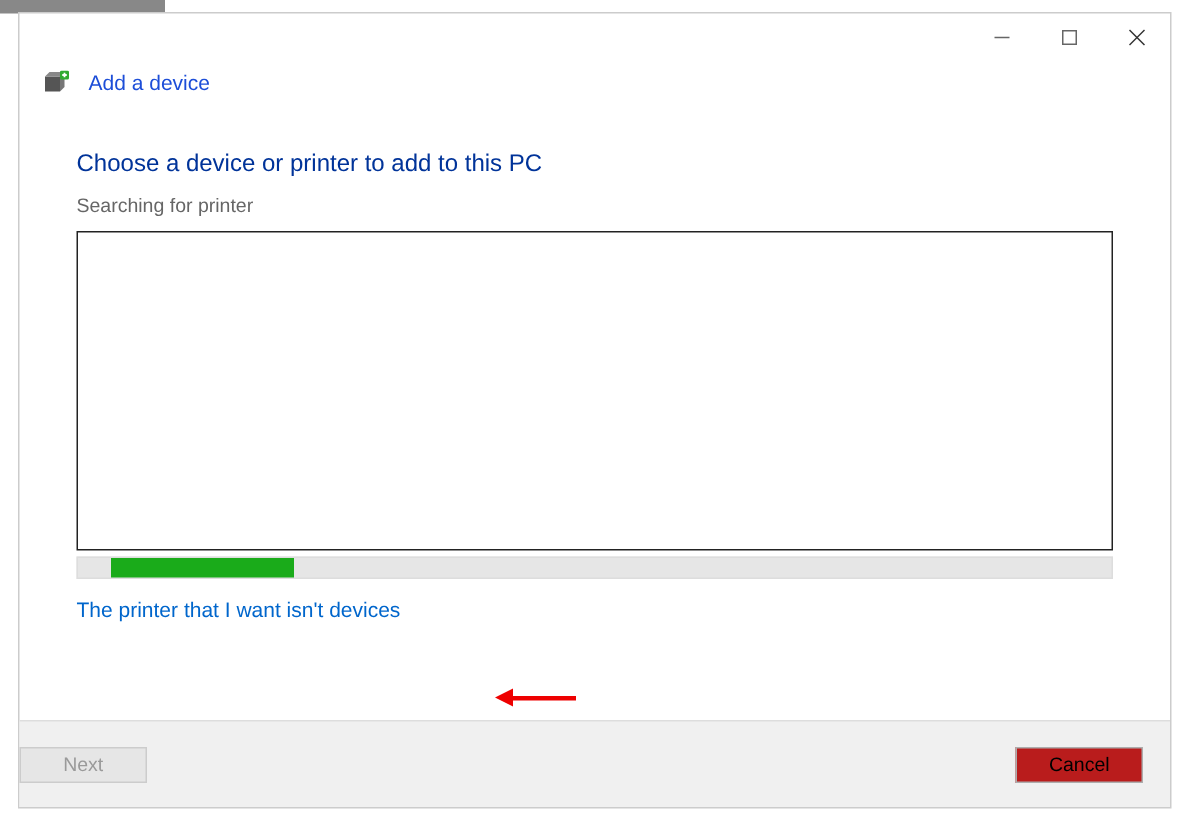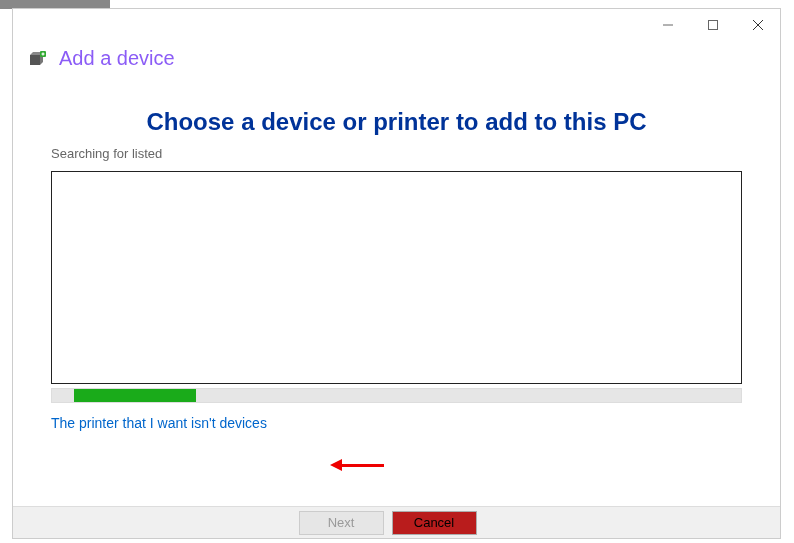--- a/index.html
+++ b/index.html
@@ -55,32 +55,31 @@
     }
     .header-icon {
       width: 20px;
       height: 16px;
       margin-right: 10px;
       display: flex;
       align-items: center;
       justify-content: center;
     }
     .header-title {
-      font-size: 20px;
-      color: #8b5cf6;
+      font-size: 14px;
+      color: #1d4ed8;
     }
     .content {
       padding: 30px 38px 0 38px;
     }
     .heading {
-      font-size: 24px;
+      font-size: 16px;
       color: #003399;
-      font-weight: 700;
+      font-weight: 400;
       margin-bottom: 10px;
-      text-align: center;
     }
     .subtext {
       font-size: 13px;
       color: #666;
       margin-bottom: 10px;
     }
     .listbox {
       width: 100%;
       height: 213px;
       border: 1px solid #222;
@@ -123,25 +122,25 @@
     .arrow-line {
       width: 42px;
       height: 3px;
       background: #e00;
     }
     .footer {
       position: absolute;
       bottom: 0;
       left: 0;
       right: 0;
-      height: 32px;
+      height: 58px;
       background: #f0f0f0;
       border-top: 1px solid #ddd;
       display: flex;
-      justify-content: center;
+      justify-content: space-between;
       align-items: center;
       padding-right: 18px;
       gap: 8px;
     }
     .btn {
       width: 85px;
       height: 24px;
       font-size: 13px;
       border: 1px solid #adadad;
       background: #b91c1c;
@@ -192,21 +191,21 @@
         <rect x="11" y="0" width="6" height="6" fill="#3a3" rx="1"></rect>
         <line x1="14" y1="1.5" x2="14" y2="4.5" stroke="#fff" stroke-width="1.2"></line>
         <line x1="12.5" y1="3" x2="15.5" y2="3" stroke="#fff" stroke-width="1.2"></line>
       </svg>
     </span>
     <span class="header-title">Add a device</span>
   </div>
 
   <div class="content">
     <div class="heading">Choose a device or printer to add to this PC</div>
-    <div class="subtext">Searching for listed</div>
+    <div class="subtext">Searching for printer</div>
     <div class="listbox"></div>
     <div class="progress-track">
       <div class="progress-fill"></div>
     </div>
     <span class="link">The printer that I want isn't devices</span>
     <span class="annotation-arrow" style="left:317px; top:450px;">
       <span class="arrow-head"></span>
       <span class="arrow-line"></span>
     </span>
   </div>

